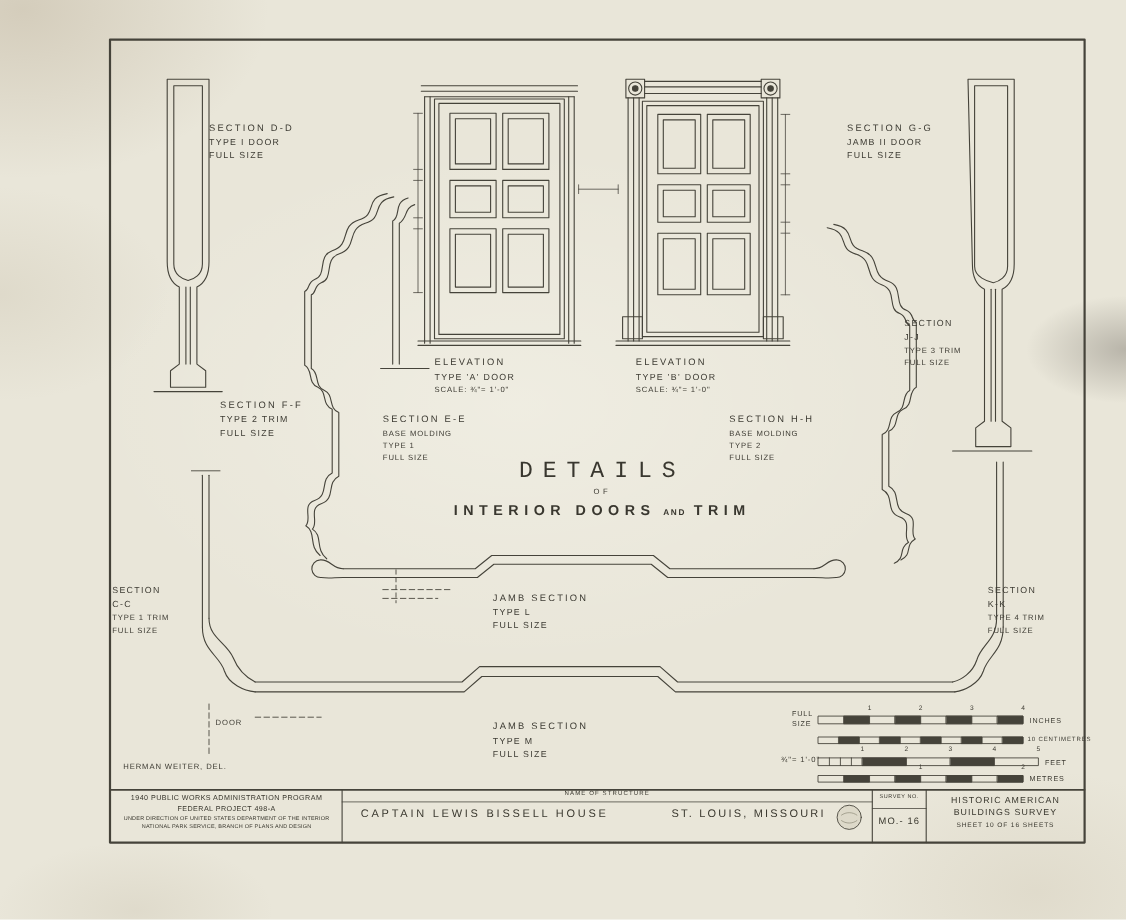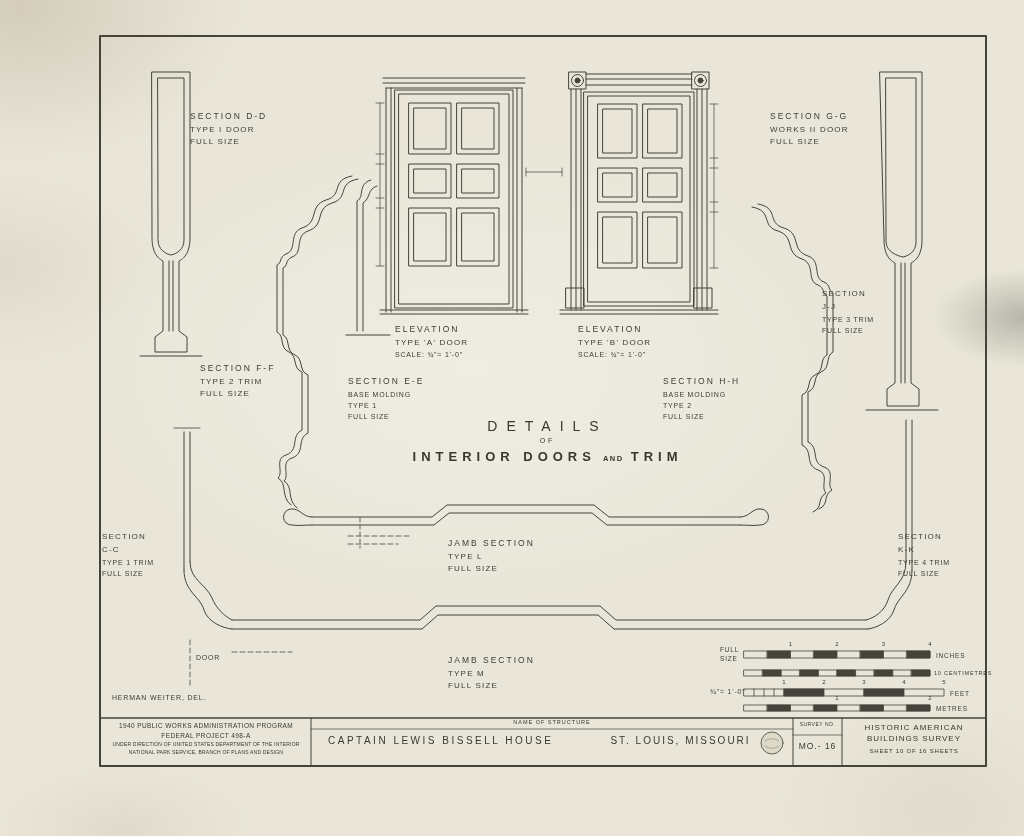--- a/index.html
+++ b/index.html
@@ -15,21 +15,21 @@
       radial-gradient(ellipse 560px 340px at 46% 44%, rgba(255,255,248,0.28), transparent 70%),
       radial-gradient(ellipse 240px 160px at 92% 97%, rgba(168,152,122,0.14), transparent 70%),
       radial-gradient(ellipse 180px 90px at 12% 99%, rgba(150,135,105,0.12), transparent 70%);
   }
   svg.linework { position:absolute; left:0; top:0; }
   .ann { position:absolute; color:#3d3b33; text-align:left; }
   .ann div { font-size:8px; letter-spacing:1.2px; line-height:1.6; white-space:nowrap; }
   .ann div.hd { font-size:8.5px; letter-spacing:2px; }
   .ann div.sm { font-size:7px; letter-spacing:0.8px; }
   #main-title { position:absolute; left:390px; top:418px; width:315px; text-align:center; color:#39372f; }
-  #main-title .t1 { font-size:14px; letter-spacing:9px; }
+  #main-title .t1 { font-size:21px; letter-spacing:9px;font-family:Liberation Mono, monospace; }
   #main-title .t2 { font-size:7px; letter-spacing:3px; margin-top:3px; }
   #main-title .t3 { margin-top:5px; display:flex; justify-content:center; align-items:baseline; gap:7px;font-weight:bold; }
   #main-title .t3 .big { font-size:13px; letter-spacing:5px; }
   #main-title .t3 .small { font-size:7.5px; letter-spacing:1.5px; }
   .sb-label { position:absolute; font-size:6.5px; letter-spacing:0.8px; color:#3d3b33; }
   .numrow { position:absolute; height:8px; }
   .numrow span { position:absolute; font-size:6px; transform:translateX(-50%); color:#3d3b33; }
   .tb-text { position:absolute; color:#3a382f; }
   #tb-program { left:104px; top:721px; width:204px; text-align:center; }
   #tb-program .a { font-size:6.5px; letter-spacing:0.4px; line-height:1.55; }
@@ -243,21 +243,21 @@
   </svg>
 
   <div class="ann" style="left:190px;top:110px;width:120px">
     <div class="hd">SECTION  D-D</div>
     <div>TYPE I DOOR</div>
     <div>FULL SIZE</div>
   </div>
 
   <div class="ann" style="left:770px;top:110px;width:120px">
     <div class="hd">SECTION  G-G</div>
-    <div>WORKS II DOOR</div>
+    <div>JAMB II DOOR</div>
     <div>FULL SIZE</div>
   </div>
 
   <div class="ann" style="left:395px;top:323px;width:125px">
     <div class="hd">ELEVATION</div>
     <div>TYPE 'A' DOOR</div>
     <div class="sm">SCALE: ¾"= 1'-0"</div>
   </div>
 
   <div class="ann" style="left:578px;top:323px;width:125px">

